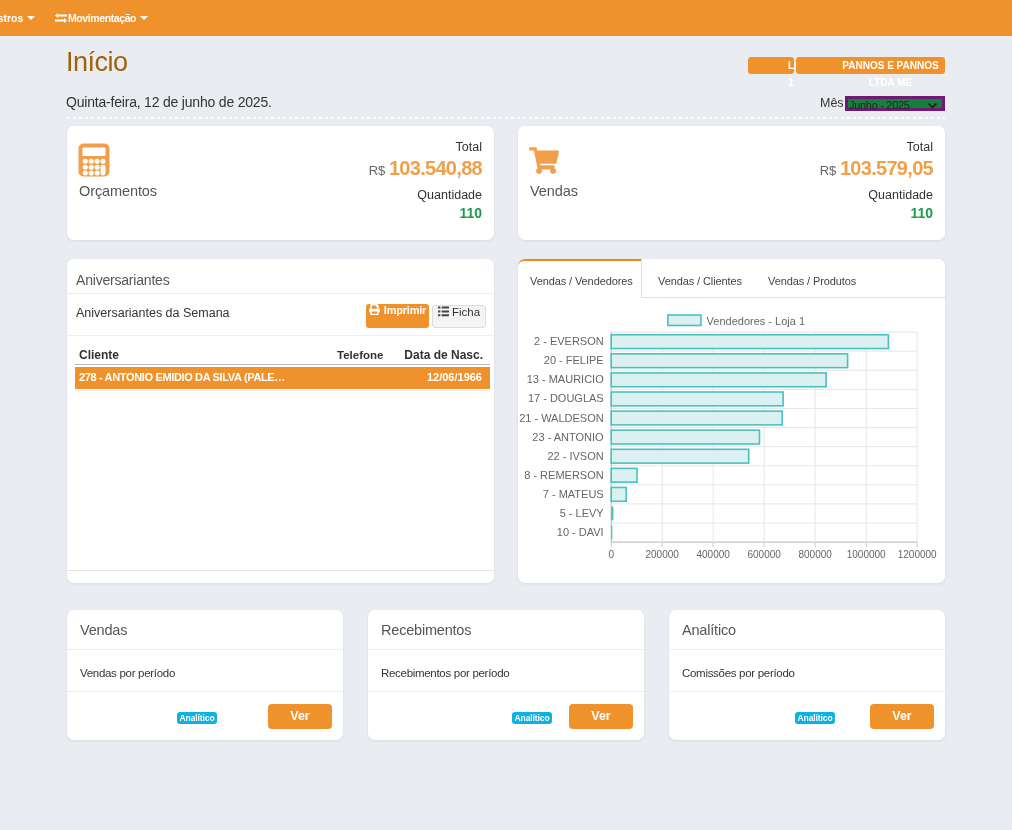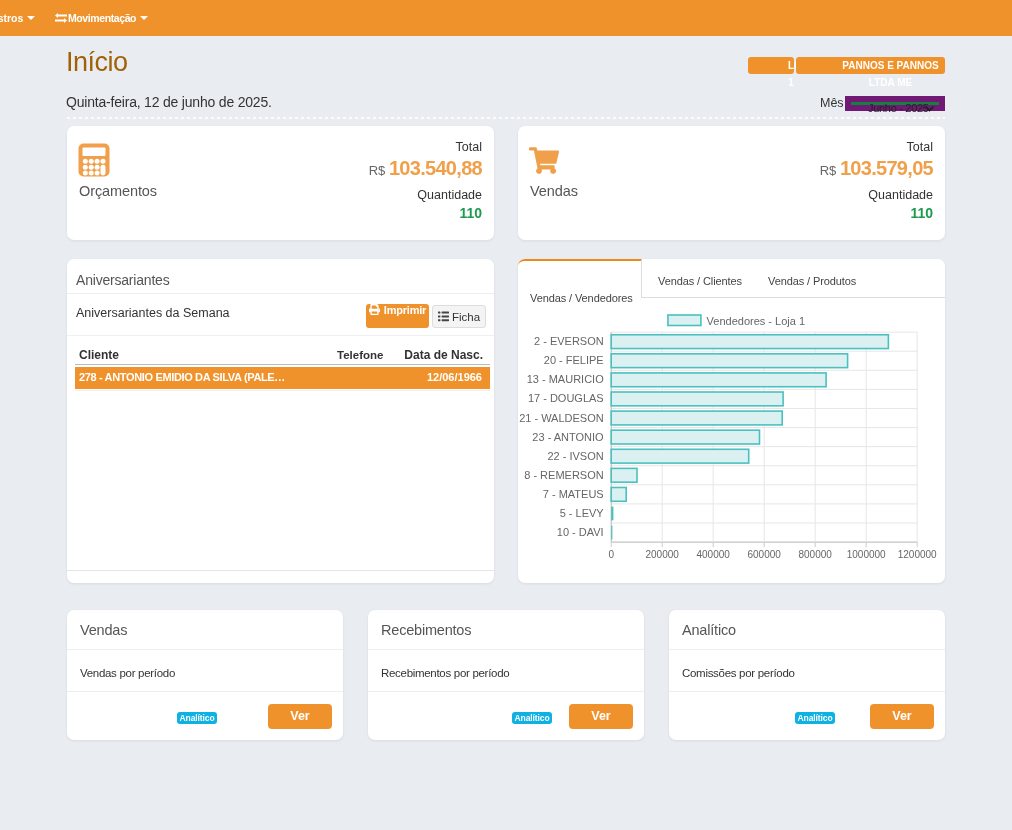--- a/index.html
+++ b/index.html
@@ -52,21 +52,21 @@
       <span>Movimentação</span>
         <span class="caret"></span>
     </div>
   </div>
 
   <div id="h1">Início</div>
   <div id="date">Quinta-feira, 12 de junho de 2025.</div>
   <div class="topbadge" style="left:748px; width:46px;">LOJA 1</div>
   <div class="topbadge" style="left:796px; width:149px;">PANNOS E PANNOS LTDA ME</div>
   <div id="mes" style="left:820px; font-size:12.5px; color:#333;">Mês</div>
-  <div class="abs" style="left:845px; top:96px; width:100px; height:15px; border:6px solid #701a75; background:#15803d; font-size:11px; color:#222; line-height:13px; padding-left:17px; letter-spacing:-0.3px;">Junho - 2025
+  <div class="abs" style="left:845px; top:96px; width:100px; height:15px; border:3px solid #701a75; background:#15803d; font-size:11px; color:#222; line-height:13px; padding-left:1px; letter-spacing:-0.3px;">Junho - 2025
     <svg width="9" height="6" viewBox="0 0 9 6" style="position:absolute; right:5px; top:4px;">
         <path d="M0.5 0.5 L4.5 4.5 L8.5 0.5" fill="none" stroke="#222" stroke-width="1.8"></path>
       </svg>
   </div>
   <div id="dash"></div>
 
   <div class="card" style="left:67px; top:126px; width:427px; height:114px;">
     <svg class="abs" style="left:11px; top:17px;" width="32" height="34" viewBox="0 0 32 34">
       <rect x="0.5" y="0.5" width="31" height="33" rx="5" fill="#f0a04a"></rect>
       <rect x="4.5" y="4.5" width="23" height="8.5" rx="1" fill="#fff"></rect>
@@ -103,21 +103,21 @@
   <div class="card" style="left:67px; top:259px; width:427px; height:324px;">
     <div class="abs" style="left:9px; top:13px; font-size:14px; color:#555; letter-spacing:-0.2px;">Aniversariantes</div>
     <div class="abs" style="left:0; top:34px; width:427px; border-top:1px solid #eee;"></div>
     <div class="abs" style="left:9px; top:47px; font-size:12.5px; color:#333;">Aniversariantes da Semana</div>
     <div class="abs btn-orange" style="left:299px; top:45px; width:63px; height:24px; font-size:11px; letter-spacing:-0.2px; display:flex; justify-content:center;">
       <svg width="11" height="11" viewBox="0 0 512 512" style="margin-right:4px;">
           <path fill="#fff" d="M448 192V77.25c0-8.49-3.37-16.62-9.37-22.63L393.37 9.37c-6-6-14.14-9.37-22.63-9.37H96C78.33 0 64 14.33 64 32v160c-35.35 0-64 28.65-64 64v112c0 8.84 7.16 16 16 16h48v96c0 17.67 14.33 32 32 32h320c17.67 0 32-14.33 32-32v-96h48c8.84 0 16-7.16 16-16V256c0-35.35-28.65-64-64-64zm-64 256H128v-96h256v96zm0-224H128V64h192v48c0 8.84 7.16 16 16 16h48v96zm48 72c-13.25 0-24-10.75-24-24 0-13.26 10.75-24 24-24s24 10.74 24 24c0 13.25-10.75 24-24 24z"></path>
         </svg>
       Imprimir
     </div>
-    <div class="abs btn-gray" style="left:365px; top:46px; width:54px; height:23px; font-size:11.5px; display:flex; align-items:center; justify-content:center;">
+    <div class="abs btn-gray" style="left:365px; top:46px; width:54px; height:23px; font-size:11.5px; display:flex; align-items:flex-start; justify-content:center;">
       <svg width="11" height="11" viewBox="0 0 11 11" style="margin-right:3px;">
           <g fill="#444">
             <rect x="0" y="0.6" width="2.4" height="2" rx="0.4"></rect>
             <rect x="3.6" y="0.6" width="7.4" height="2" rx="0.4"></rect>
             <rect x="0" y="4.4" width="2.4" height="2" rx="0.4"></rect>
             <rect x="3.6" y="4.4" width="7.4" height="2" rx="0.4"></rect>
             <rect x="0" y="8.2" width="2.4" height="2" rx="0.4"></rect>
             <rect x="3.6" y="8.2" width="7.4" height="2" rx="0.4"></rect>
           </g>
         </svg>
@@ -133,21 +133,21 @@
       <div class="abs" style="right:8px; top:4px; font-size:11px; font-weight:bold;">12/06/1966</div>
     </div>
     <div class="abs" style="left:8px; top:131px; width:415px; border-top:1px solid #eee;"></div>
     <div class="abs" style="left:0px; top:311px; width:427px; border-top:1px solid #e5e5e5;"></div>
   </div>
 
   <div class="card" style="left:518px; top:259px; width:427px; height:324px;">
 
     <div class="abs" style="left:0; top:0; width:124px; height:39px; border-top:2px solid #e88c1e; border-right:1px solid #ddd; border-top-left-radius:7px; background:#fff;"></div>
     <div class="abs" style="left:124px; top:38px; width:303px; border-top:1px solid #ddd;"></div>
-    <div class="abs" style="left:12px; top:16px; font-size:11px; color:#444; letter-spacing:-0.1px;margin-top:17px;">Vendas / Vendedores</div>
+    <div class="abs" style="left:12px; top:16px; font-size:11px; color:#444; letter-spacing:-0.1px;">Vendas / Vendedores</div>
     <div class="abs" style="left:140px; top:16px; font-size:11px; color:#444; letter-spacing:-0.1px;">Vendas / Clientes</div>
     <div class="abs" style="left:250px; top:16px; font-size:11px; color:#444; letter-spacing:-0.1px;">Vendas / Produtos</div>
 
     <svg class="abs" style="left:0; top:39px;" width="427" height="270" viewBox="0 0 427 270">
       <g>
       <rect x="149.9" y="17" width="33" height="10.5" fill="#dbf0f0" stroke="#4bc0c0" stroke-width="1.6"></rect>
       <text x="188.6" y="26.5" font-size="11" fill="#666" font-family="'Liberation Sans', sans-serif">Vendedores - Loja 1</text>
       <line x1="93.2" y1="34.1" x2="399.2" y2="34.1" stroke="#e6e6e6" stroke-width="1"></line>
       <line x1="93.2" y1="53.19" x2="399.2" y2="53.19" stroke="#e6e6e6" stroke-width="1"></line>
       <line x1="93.2" y1="72.28" x2="399.2" y2="72.28" stroke="#e6e6e6" stroke-width="1"></line>

